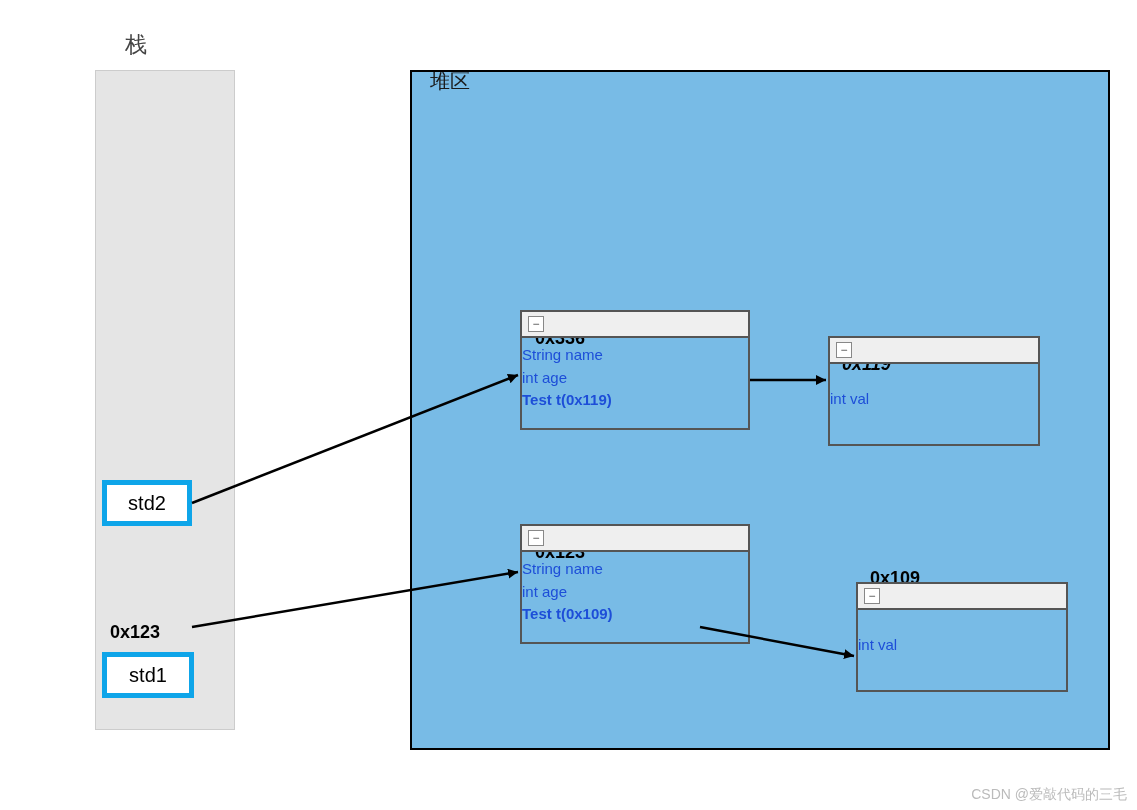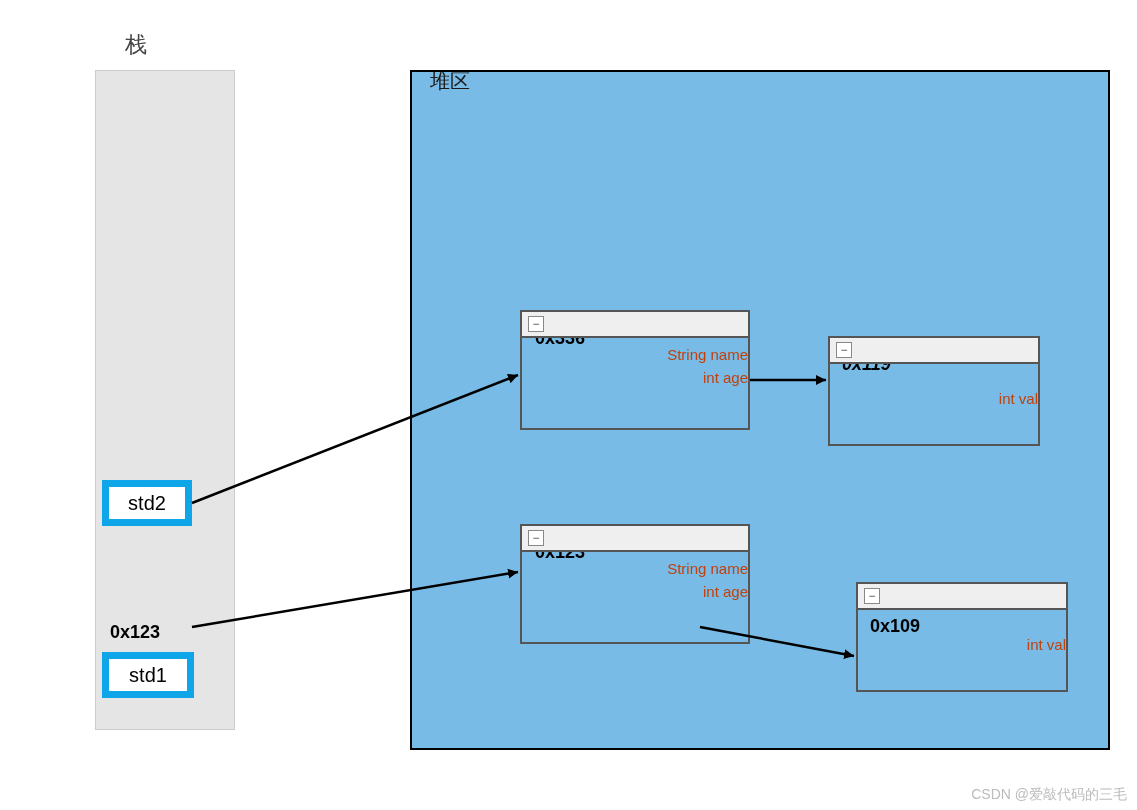--- a/index.html
+++ b/index.html
@@ -54,21 +54,21 @@
   .addr-label {
     position: absolute;
     font-size: 18px;
     font-weight: bold;
     color: #000;
     margin-top: 44px;
   }
   .stack-box {
     position: absolute;
     background: #fff;
-    border: 7px solid #0ea5e9;
+    border: 5px solid #0ea5e9;
     font-size: 20px;
     display: flex;
     align-items: center;
     justify-content: center;
     padding: 0;
   }
   .obj-box {
     position: absolute;
     border: 2px solid #555;
   }
@@ -86,23 +86,23 @@
     background: #fff;
     border: 1px solid #888;
     display: flex;
     align-items: center;
     justify-content: center;
     font-size: 12px;
     line-height: 1;
     color: #555;
   }
   .obj-body {
-    text-align: right;
+    text-align: left;
     font-size: 15px;
-    color: #c2410c;
+    color: #1d4ed8;
     line-height: 1.5;
     padding: 6px 0;
   }
   .obj-body .bold { font-weight: bold; }
   .test-box {
     position: absolute;
     border: 2px solid #555;
   }
   .watermark {
     position: absolute;
@@ -142,45 +142,47 @@
 <div class="heap-title">堆区</div>
 
 <div class="addr-label" style="left:535px; top:284px;">0x336</div>
 <div class="obj-box" style="left:520px; top:310px; width:230px; height:120px;">
   <div class="obj-head">
     <div class="collapse-btn">−</div>
   </div>
   <div class="obj-body">
     <div>String name</div>
     <div>int age</div>
+    <div class="bold">Test t(0x119)</div>
   </div>
 </div>
 
 <div class="addr-label" style="left:535px; top:498px;">0x123</div>
 <div class="obj-box" style="left:520px; top:524px; width:230px; height:120px;">
   <div class="obj-head">
     <div class="collapse-btn">−</div>
   </div>
   <div class="obj-body">
     <div>String name</div>
     <div>int age</div>
+    <div class="bold">Test t(0x109)</div>
   </div>
 </div>
 
 <div class="addr-label" style="left:842px; top:310px;font-style:italic;">0x119</div>
 <div class="test-box" style="left:828px; top:336px; width:212px; height:110px;">
   <div class="obj-head">
     <div class="collapse-btn">−</div>
   </div>
   <div class="obj-body" style="padding-top:24px;">
     <div>int val</div>
   </div>
 </div>
 
-<div class="addr-label" style="left:870px; top:572px;">0x109</div>
+<div class="addr-label" style="left:870px; top:524px;">0x109</div>
 <div class="test-box" style="left:856px; top:582px; width:212px; height:110px;">
   <div class="obj-head">
     <div class="collapse-btn">−</div>
   </div>
   <div class="obj-body" style="padding-top:24px;">
     <div>int val</div>
   </div>
 </div>
 
 <svg class="arrows">

